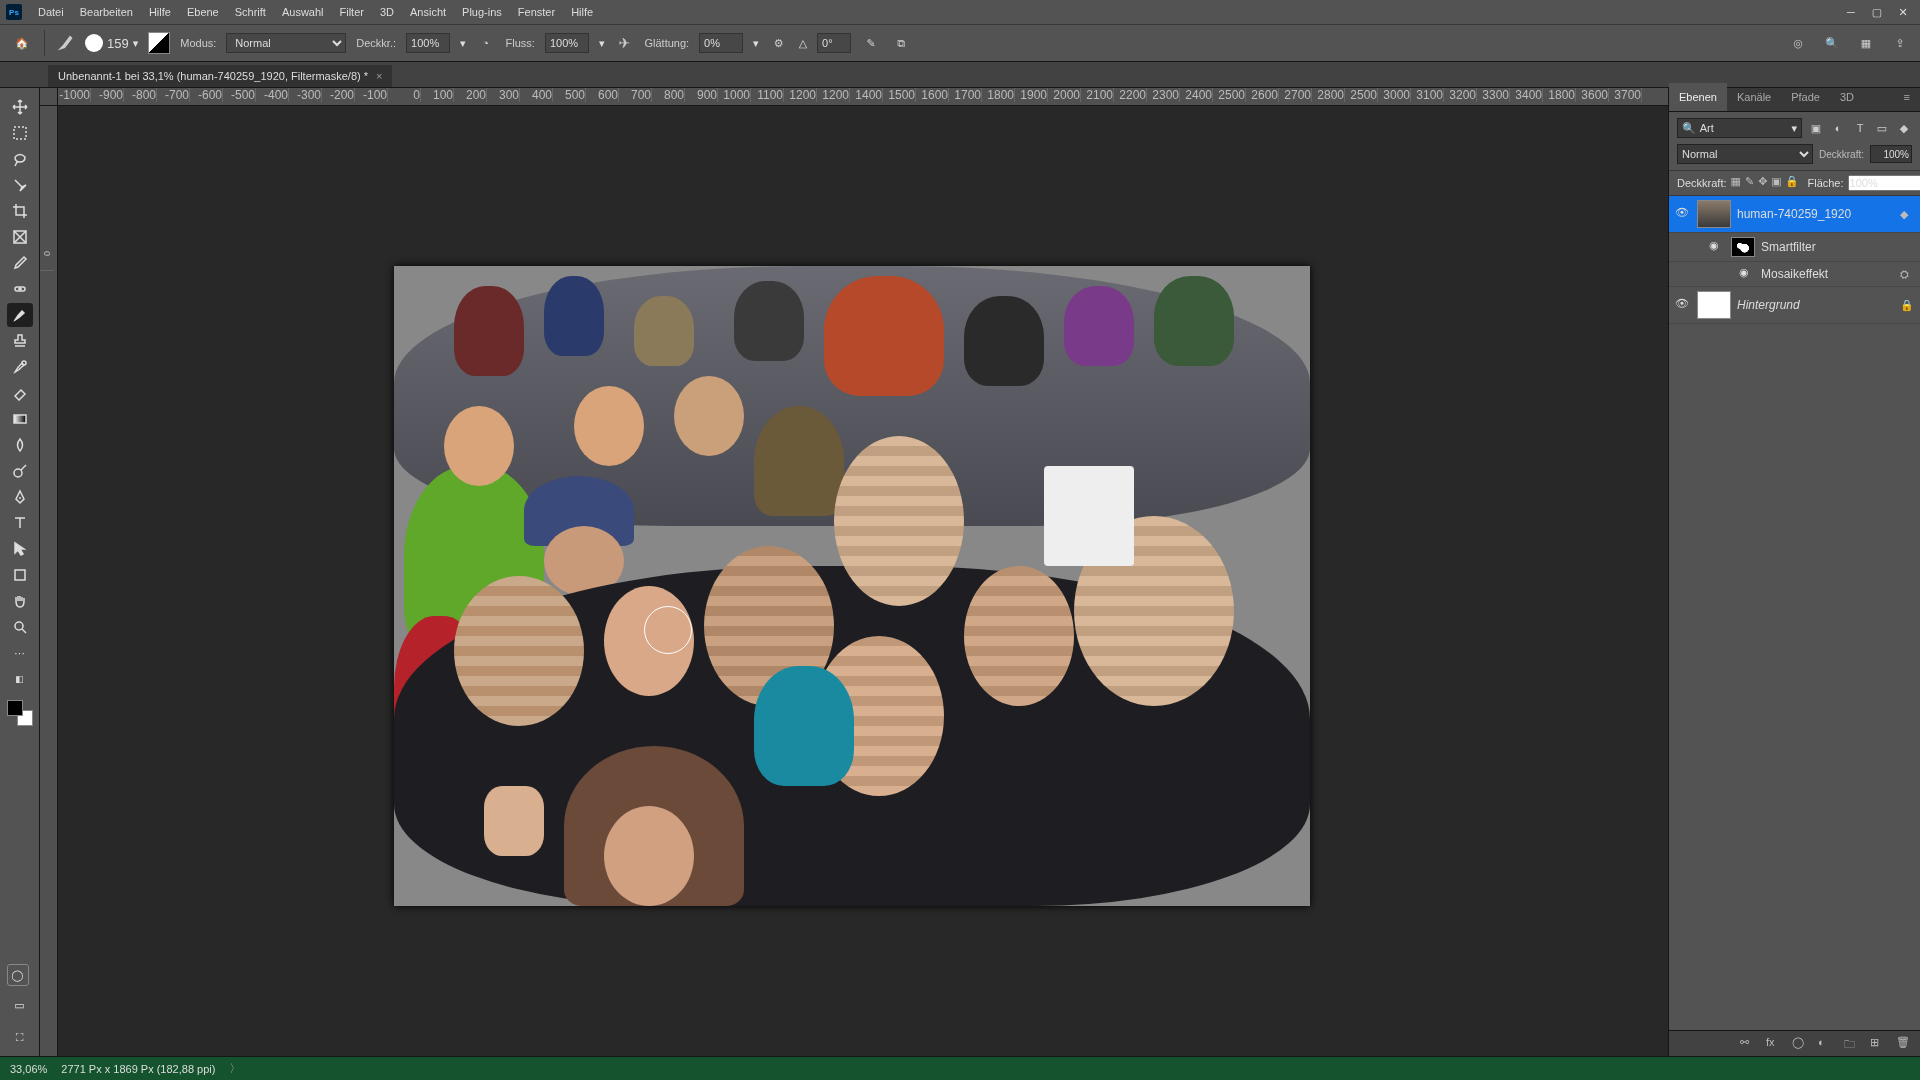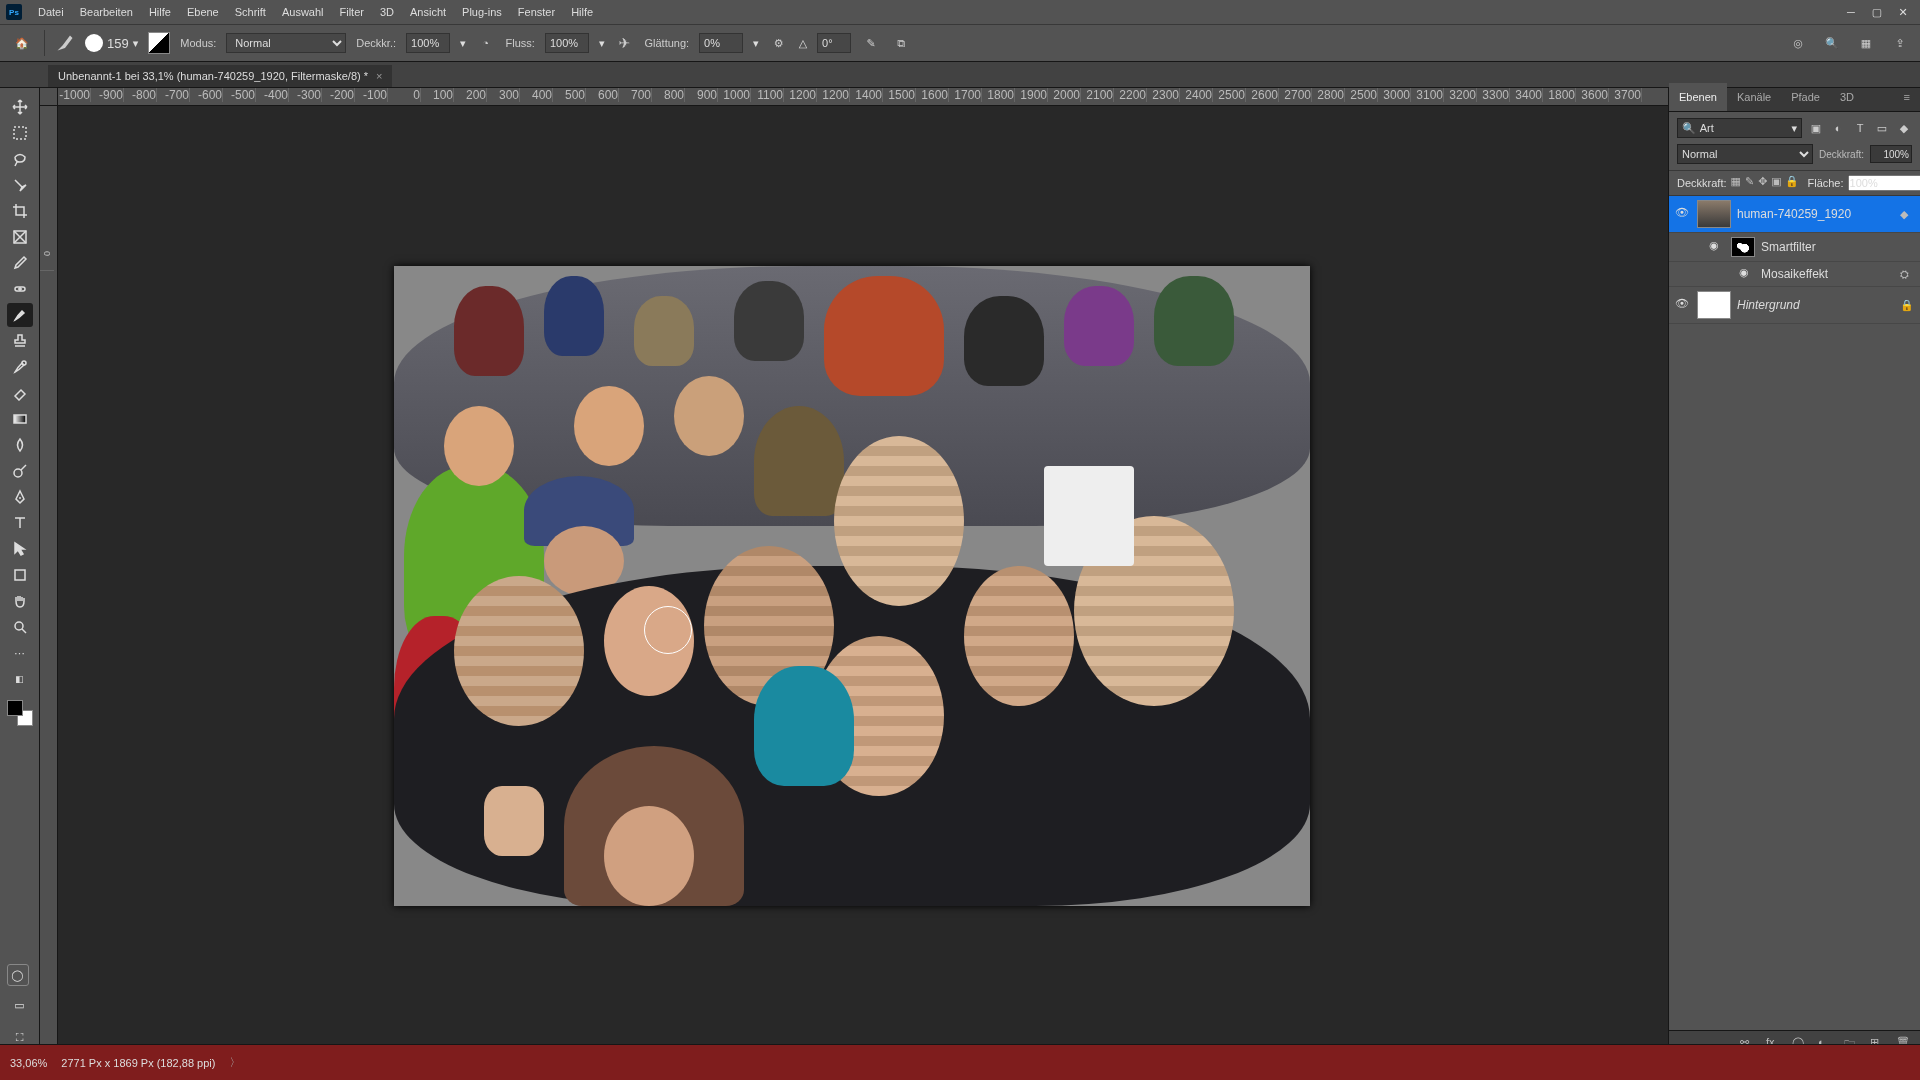--- a/index.html
+++ b/index.html
@@ -86,21 +86,21 @@
 .layer-row .thumb.white { background:#fff; }
 .layer-row .name { flex:1; font-size:12px; }
 .layer-row .lock { width:14px; color:#bbb; }
 .sublayer { padding-left:40px; min-height:24px; }
 .sublayer .sthumb { width:24px; height:20px; border:1px solid #888; background:#333; }
 
 .panel-bottom { height:26px; border-top:1px solid #161616; background:#424242; display:flex; align-items:center; justify-content:flex-end; gap:10px; padding:0 8px; }
 .panel-bottom .pb-icon { width:16px; height:16px; color:#bbb; cursor:pointer; }
 
 
-.statusbar { position:absolute; bottom:0; left:0; right:0; height:36px; background:#7f1d1d; border-top:1px solid #161616; display:flex; align-items:center; padding:0 10px; gap:14px; font-size:11px; color:#ccc; }
+.statusbar { position:absolute; bottom:0; left:0; right:0; height:24px; background:#14532d; border-top:1px solid #161616; display:flex; align-items:center; padding:0 10px; gap:14px; font-size:11px; color:#ccc; }
 .statusbar .chev { color:#aaa; cursor:pointer; }
 </style>
 </head>
 <body>
 
 <div class="menubar">
   <div class="ps-icon">Ps</div>
   <div class="menu-item">Datei</div>
   <div class="menu-item">Bearbeiten</div>
   <div class="menu-item">Hilfe</div>

